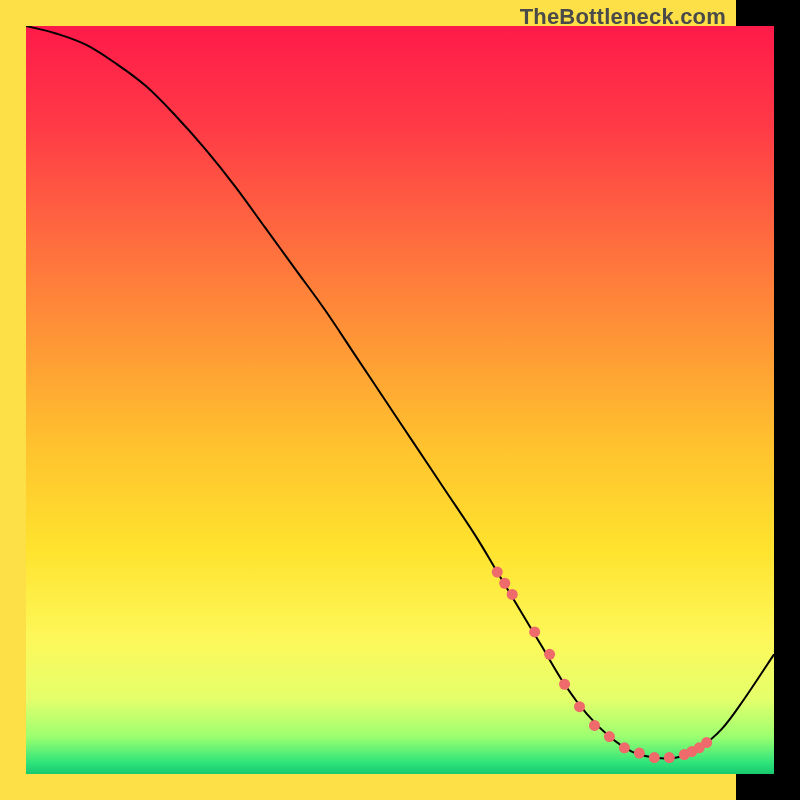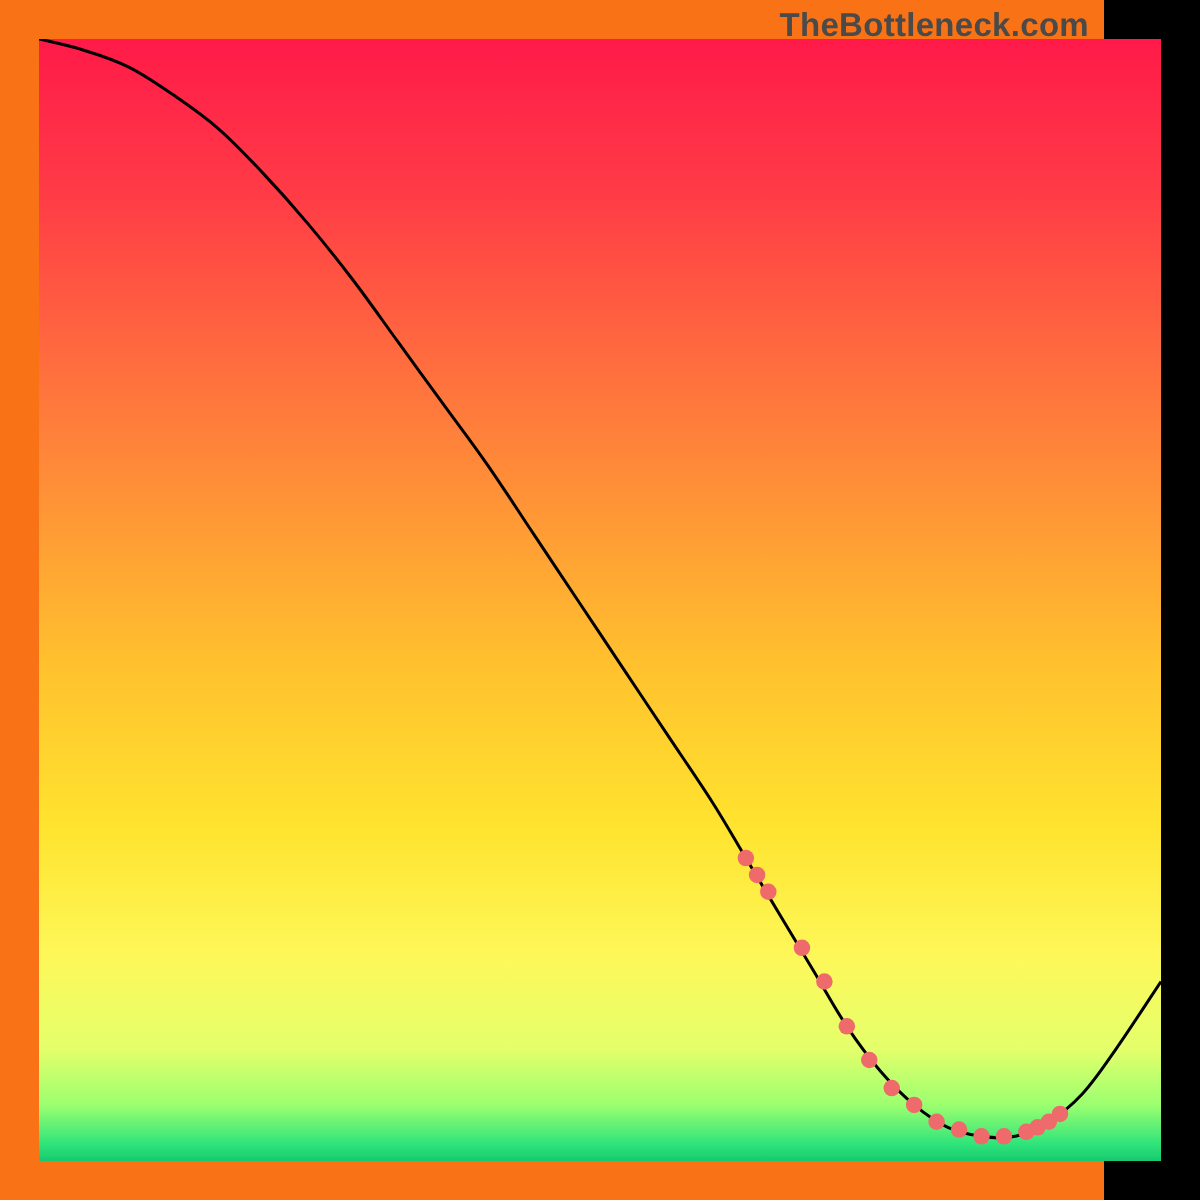--- a/index.html
+++ b/index.html
@@ -8,21 +8,21 @@
     width: 800px;
     height: 800px;
     background: #000;
     overflow: hidden;
     font-family: Arial, Helvetica, sans-serif;
   }
   .frame {
     position: relative;
     width: 736px;
     height: 800px;
-    background: #f97316;
+    background: #fde047;
   }
   .watermark {
     position: absolute;
     top: 4px;
     right: 10px;
     color: #4a4a4a;
     font-size: 22px;
     font-weight: bold;
     letter-spacing: 0.2px;
     z-index: 5;

